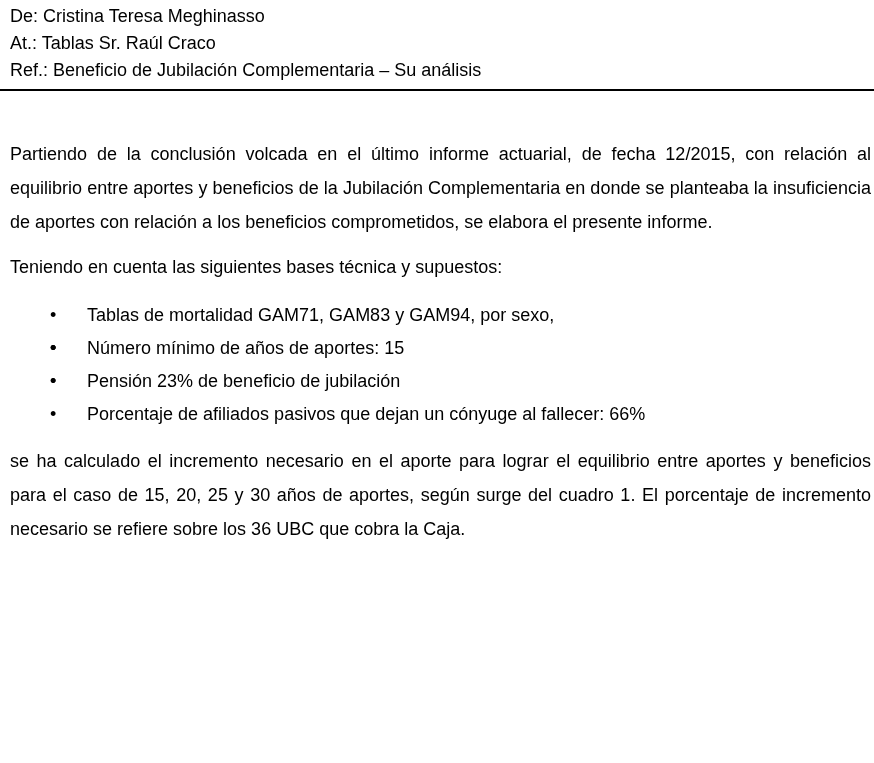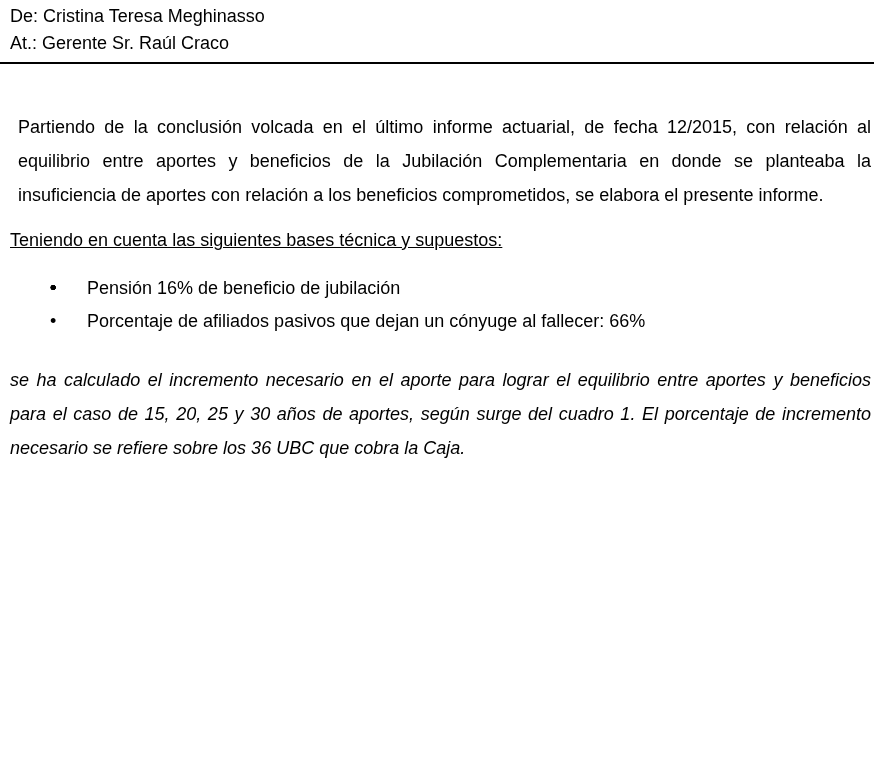--- a/index.html
+++ b/index.html
@@ -22,88 +22,89 @@
   .header-line {
     line-height: 27px;
     white-space: nowrap;
   }
   .rule {
     height: 0;
     border-top: 2px solid #000000;
     margin: 5px -5px 0 -10px;
   }
   .intro-para {
-    margin: 46px 0 0 8px;
+    margin: 46px 0 0 0;
     line-height: 34px;
     text-align: justify;
   }
   .assumptions-intro {
     margin: 11px 0 0 0;
     line-height: 34px;
-    text-decoration: underline;
   }
   .assumptions-list {
     margin: 15px 0 0 0;
     padding: 0;
     list-style: none;
   }
   .assumption-item {
     position: relative;
     padding-left: 77px;
     line-height: 32px;
     margin: 0 0 1px 0;
     text-align: justify;
   }
   .bullet {
     position: absolute;
     left: 40px;
     top: 0;
   }
   .closing-para {
-    margin: 26px 0 0 0;
+    margin: 14px 0 0 0;
     line-height: 34px;
     text-align: justify;
-    font-style: italic;
   }
 </style>
 </head>
 <body>
 
 <div class="doc">
 
   <div>
     <div class="header-line">De: Cristina Teresa Meghinasso</div>
-    <div class="header-line">At.: Gerente Sr. Raúl Craco</div>
+    <div class="header-line">At.: Tablas Sr. Raúl Craco</div>
+    <div class="header-line">Ref.: Beneficio de Jubilación Complementaria – Su análisis</div>
   </div>
 
   <div class="rule"></div>
 
   <p class="intro-para">Partiendo de la conclusión volcada en el último informe actuarial, de fecha 12/2015, con relación al equilibrio entre aportes y beneficios de la Jubilación Complementaria en donde se planteaba la insuficiencia de aportes con relación a los beneficios comprometidos, se elabora el presente informe.</p>
 
   <p class="assumptions-intro">Teniendo en cuenta las siguientes bases técnica y supuestos:</p>
 
   <ul class="assumptions-list">
     <li class="assumption-item">
       <span class="bullet">•</span>
+      <span>Tablas de mortalidad GAM71, GAM83 y GAM94, por sexo,</span>
     </li>
     <li class="assumption-item">
       <span class="bullet">•</span>
     </li>
     <li class="assumption-item">
       <span class="bullet">•</span>
     </li>
     <li class="assumption-item">
       <span class="bullet">•</span>
+      <span>Número mínimo de años de aportes: 15</span>
     </li>
     <li class="assumption-item">
       <span class="bullet">•</span>
     </li>
     <li class="assumption-item">
       <span class="bullet">•</span>
-      <span>Pensión 16% de beneficio de jubilación</span>
+      <span>Pensión 23% de beneficio de jubilación</span>
     </li>
     <li class="assumption-item">
       <span class="bullet">•</span>
       <span>Porcentaje de afiliados pasivos que dejan un cónyuge al fallecer: 66%</span>
     </li>
   </ul>
 
   <p class="closing-para">se ha calculado el incremento necesario en el aporte para lograr el equilibrio entre aportes y beneficios para el caso de 15, 20, 25 y 30 años de aportes, según surge del cuadro 1. El porcentaje de incremento necesario se refiere sobre los 36 UBC que cobra la Caja.</p>
 
 </div>

